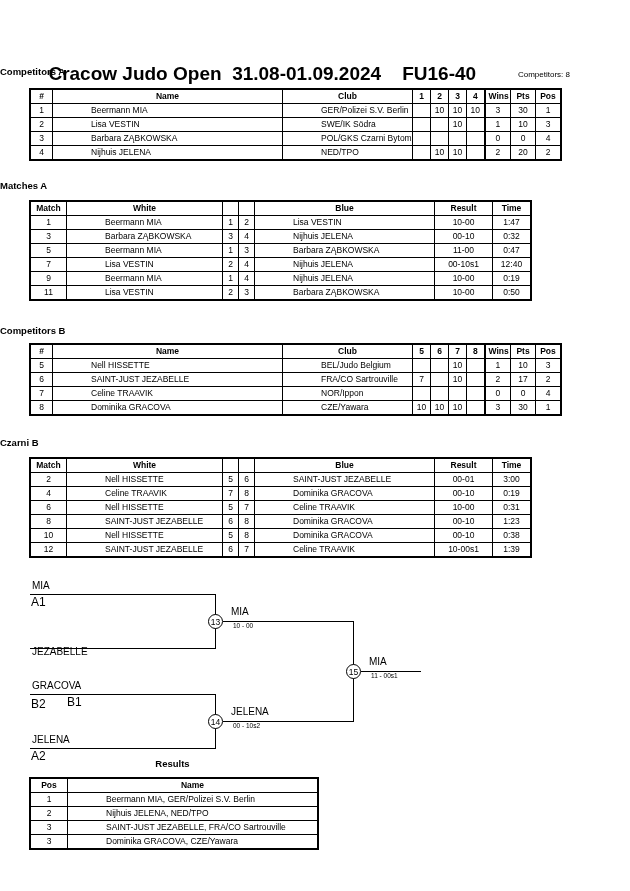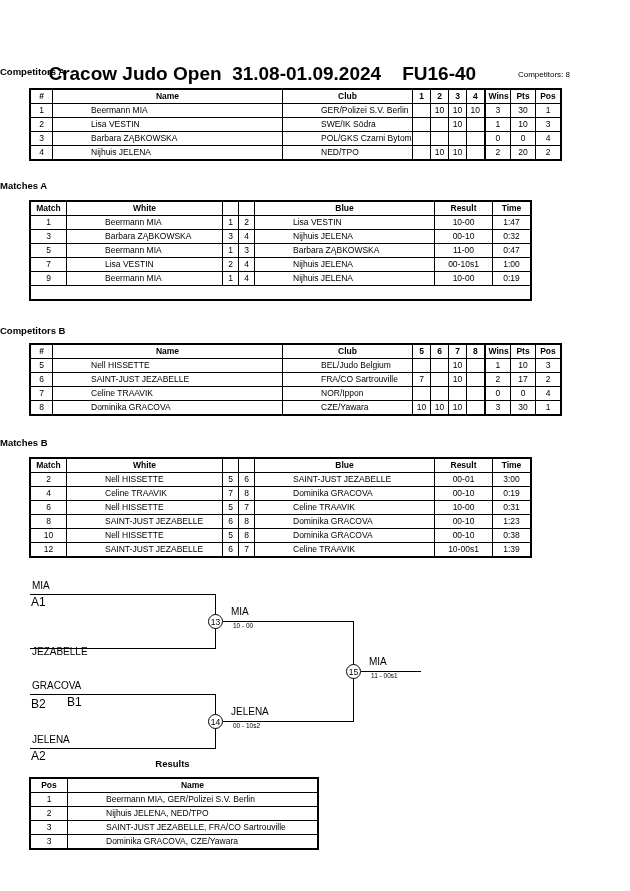--- a/index.html
+++ b/index.html
@@ -269,30 +269,39 @@
         <td class="c">11-00</td>
         <td class="c">0:47</td>
       </tr>
       <tr>
         <td class="c">7</td>
         <td class="l">Lisa VESTIN</td>
         <td class="c">2</td>
         <td class="c">4</td>
         <td class="l">Nijhuis JELENA</td>
         <td class="c">00-10s1</td>
-        <td class="c">1:00</td>
+        <td class="c">12:40</td>
       </tr>
       <tr>
         <td class="c">9</td>
         <td class="l">Beermann MIA</td>
         <td class="c">1</td>
         <td class="c">4</td>
         <td class="l">Nijhuis JELENA</td>
         <td class="c">10-00</td>
         <td class="c">0:19</td>
+      </tr>
+      <tr>
+        <td class="c">11</td>
+        <td class="l">Lisa VESTIN</td>
+        <td class="c">2</td>
+        <td class="c">3</td>
+        <td class="l">Barbara ZĄBKOWSKA</td>
+        <td class="c">10-00</td>
+        <td class="c">0:50</td>
       </tr>
     </tbody>
 </table>
 <div class="frame" id="matches-a-frame" style="left: 29px; top: 200px; width: 503px; height: 101px;"></div>
 
 <div class="section-caption" style="top:325px; left:0; width:570px;">Competitors B</div>
 
 <table class="grid" id="pool-b-table" style="top:344px; left:30px; width:510px;">
   <colgroup>
     <col style="width:22px">
@@ -366,21 +375,21 @@
         <td class="c">10</td>
         <td class="c"></td>
         <td class="c sep-left">3</td>
         <td class="c ">30</td>
         <td class="c ">1</td>
       </tr>
     </tbody>
 </table>
 <div class="frame" id="pool-b-frame" style="left: 29px; top: 343px; width: 533px; height: 73px;"></div>
 
-<div class="section-caption" style="top:437px; left:0; width:570px;">Matches B</div>
+<div class="section-caption" style="top:437px; left:0; width:570px;">Czarni B</div>
 
 <table class="grid" id="matches-b-table" style="top:458px; left:30px; width:500px;">
   <colgroup>
     <col style="width:36px">
       <col style="width:156px">
     <col style="width:16px">
       <col style="width:16px">
     <col style="width:180px">
       <col style="width:58px">
       <col style="width:38px">

